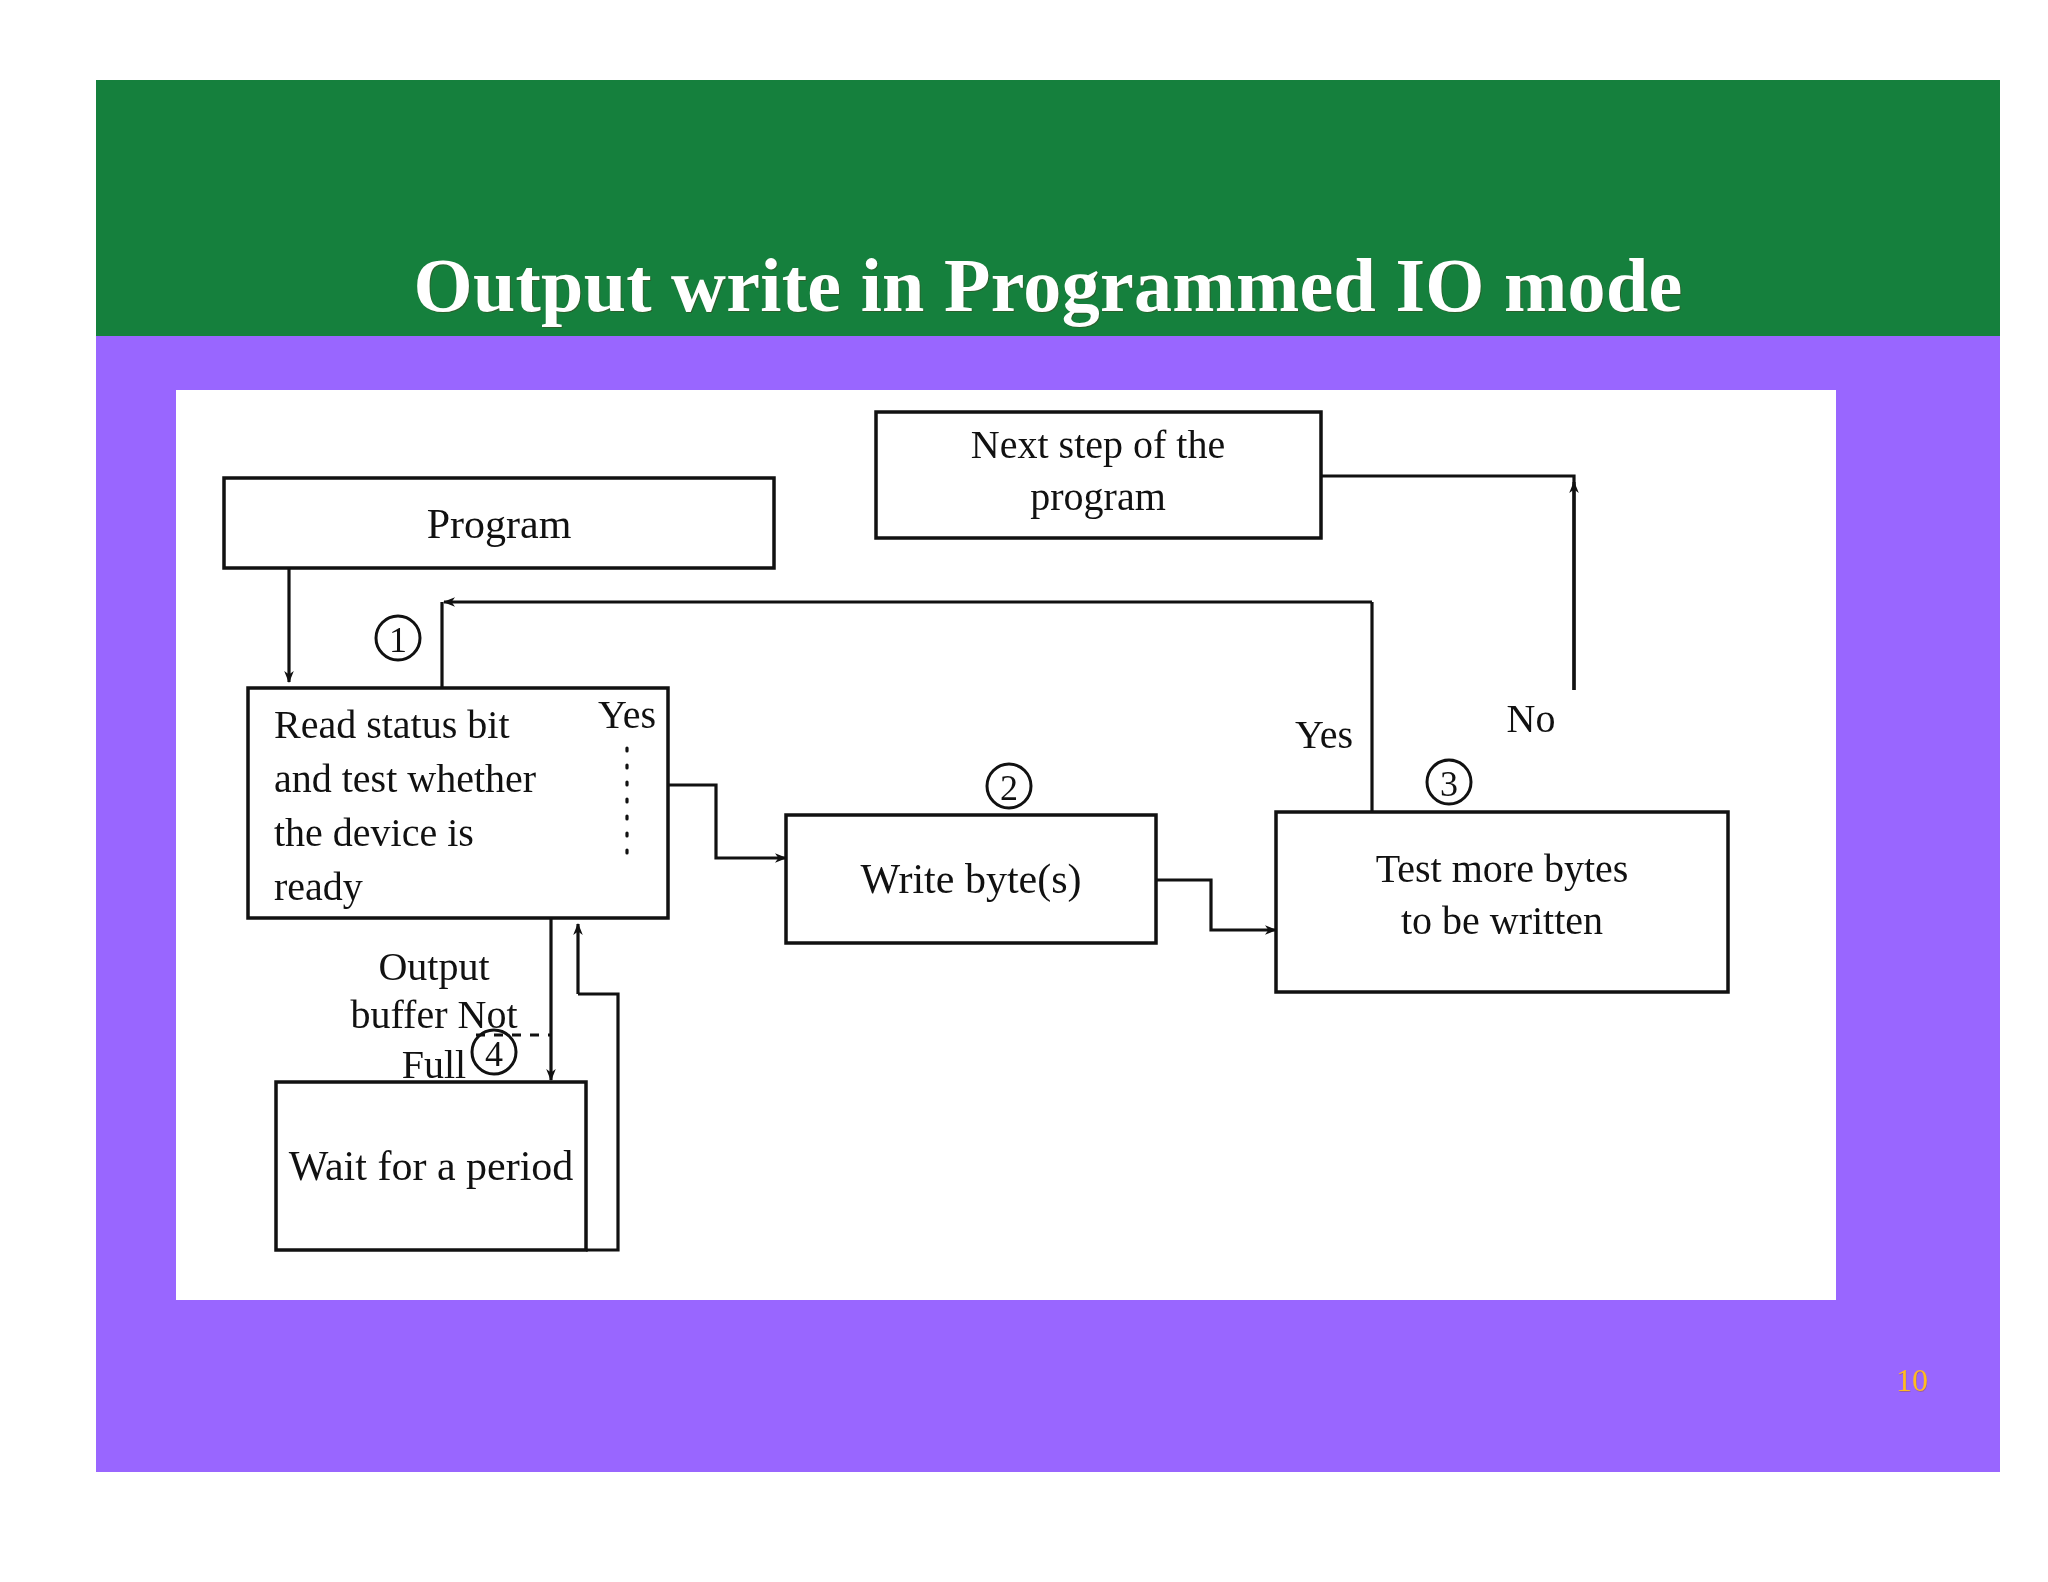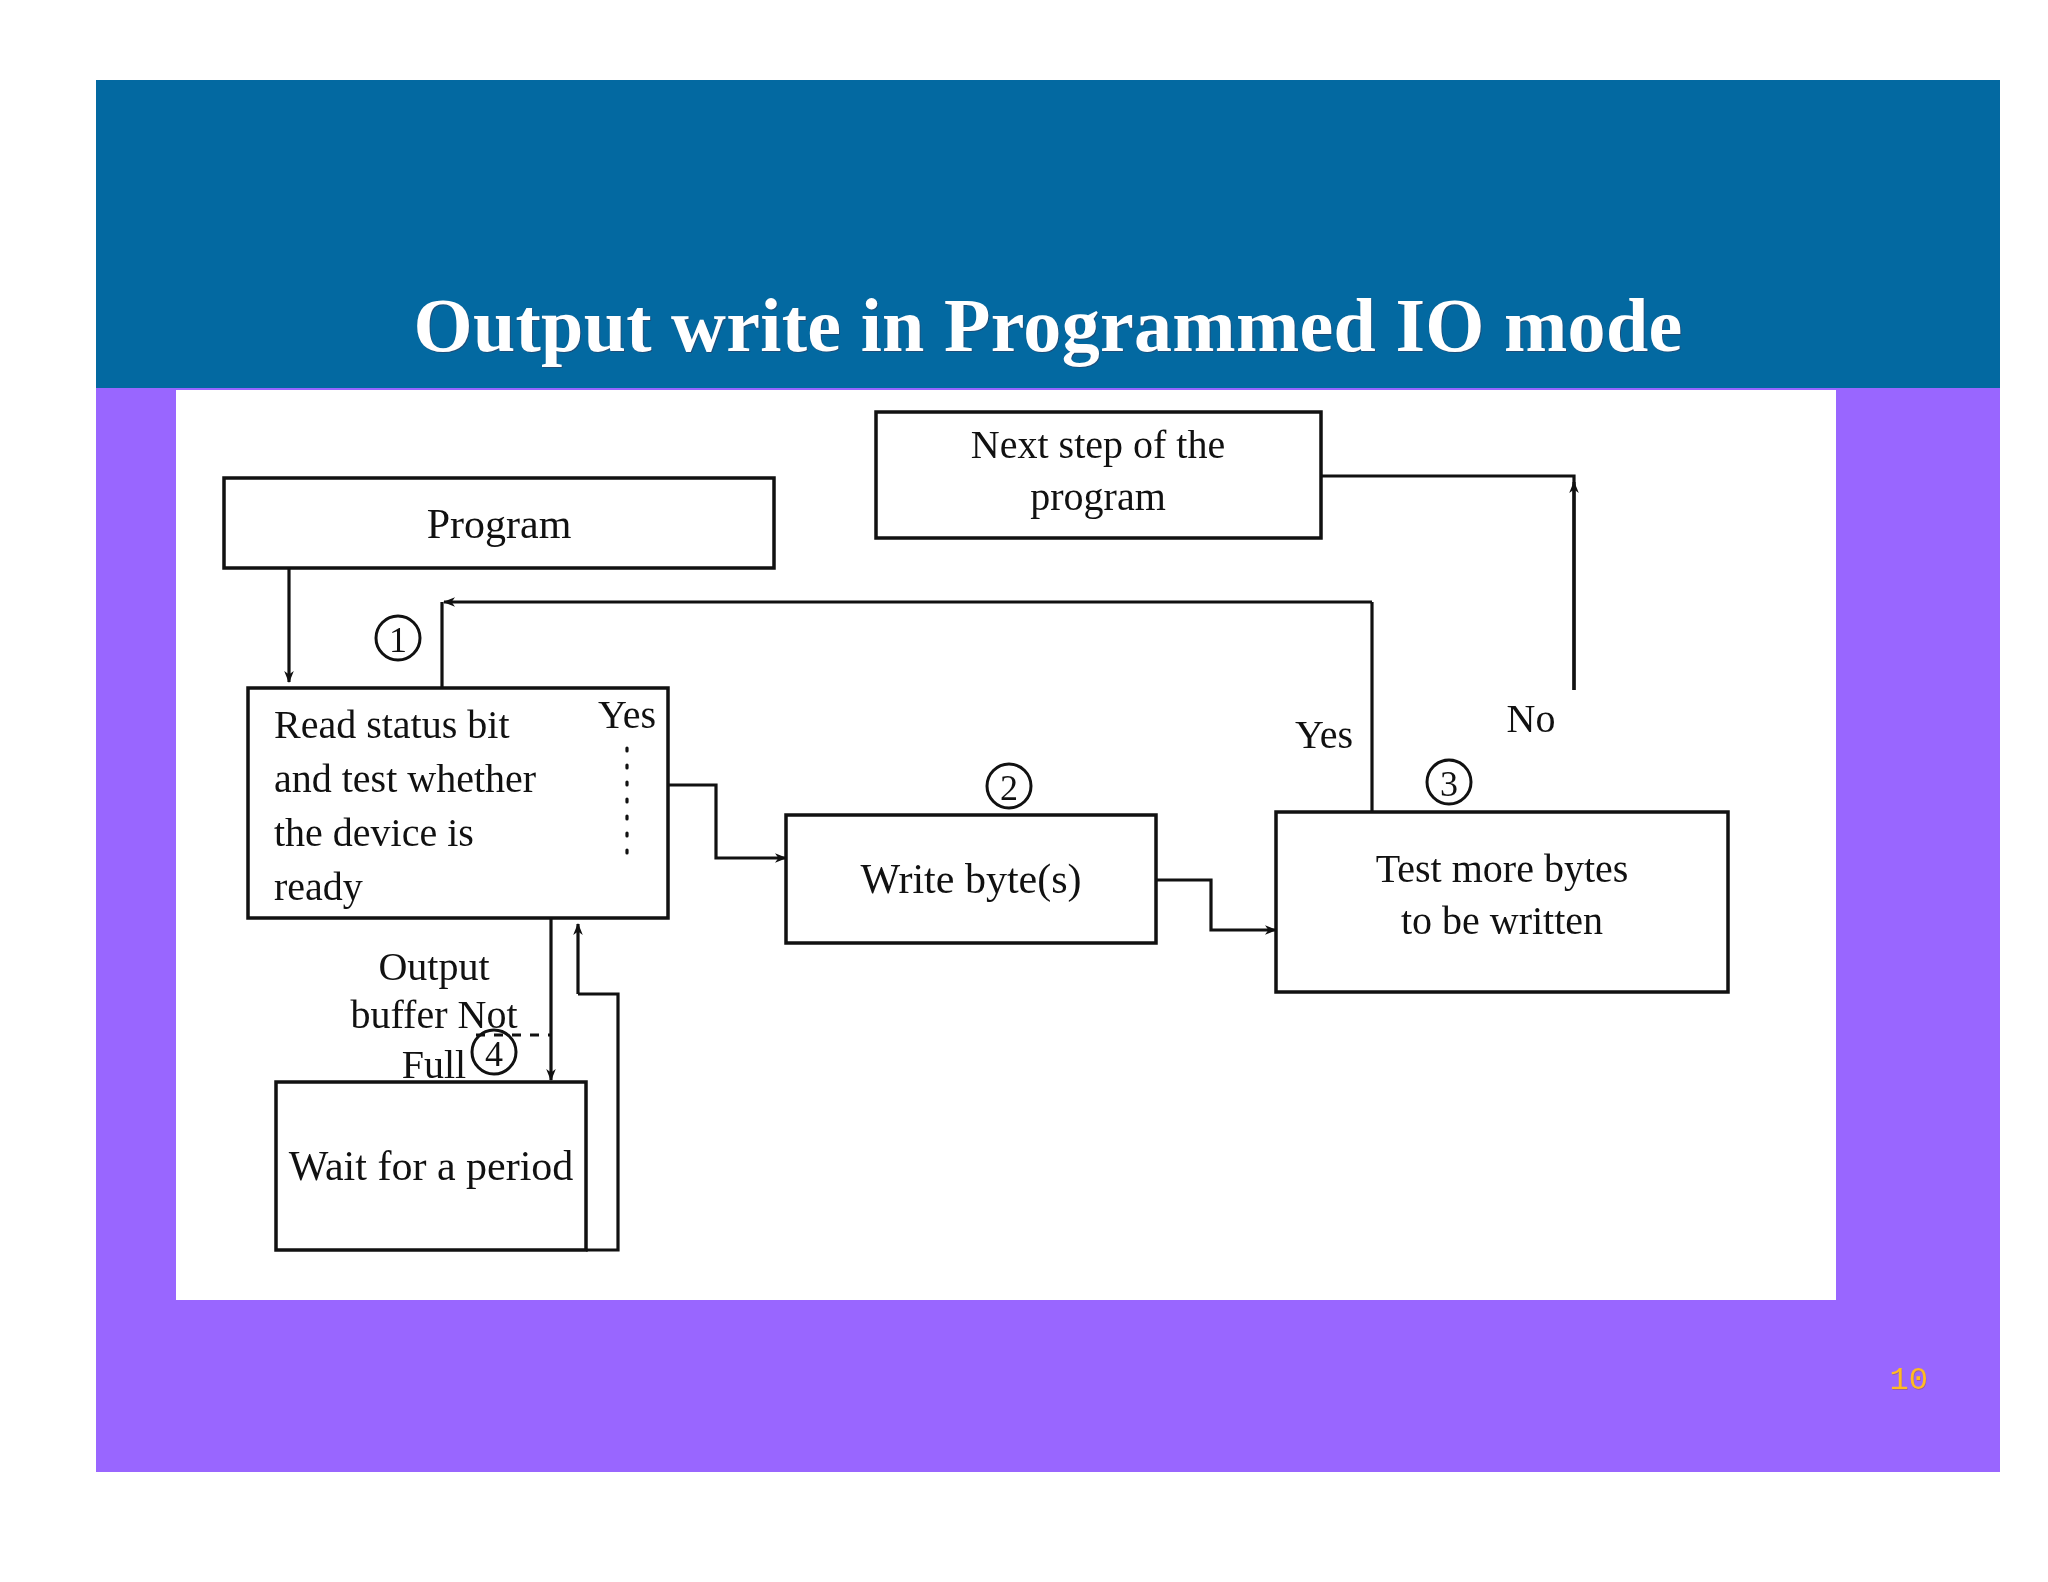--- a/index.html
+++ b/index.html
@@ -14,27 +14,27 @@
   }
   #slide {
     position: absolute;
     left: 96px; top: 80px;
     width: 1904px; height: 1392px;
     background: #9966ff;
   }
   #title-bar {
     position: absolute;
     left: 0; top: 0;
-    width: 1904px; height: 308px;
-    background: #0369a1;
+    width: 1904px; height: 256px;
+    background: #15803d;
     display: flex;
     align-items: flex-end;
     justify-content: center;
     box-sizing: border-box;
-    padding-bottom: 22px;
+    padding-bottom: 10px;
   }
   #title-text {
     color: #ffffff;
     font-size: 76px;
     font-weight: bold;
     letter-spacing: 0.3px;
     line-height: 1.05;
     white-space: nowrap;
     text-shadow: 1px 1px 0 rgba(120,0,0,0.25);
   }
@@ -60,21 +60,21 @@
     font-size: 30px;
     line-height: 1.28;
     font-family: "Liberation Serif", "DejaVu Serif", serif;
   }
   #footer div { text-shadow: 0.5px 0.5px 0 rgba(150,80,0,0.35); }
   #page-number {
     position: absolute;
     right: 72px; top: 1282px;
     color: #ffbb22;
     font-size: 32px;
-    font-family: Liberation Mono, monospace;
+    font-family: Liberation Serif, serif;
     text-shadow: 0.5px 0.5px 0 rgba(150,80,0,0.35);
   }
 </style>
 </head>
 <body>
 
 <div id="slide">
 
   <div id="title-bar">
     <div id="title-text">Output write in Programmed IO mode</div>

